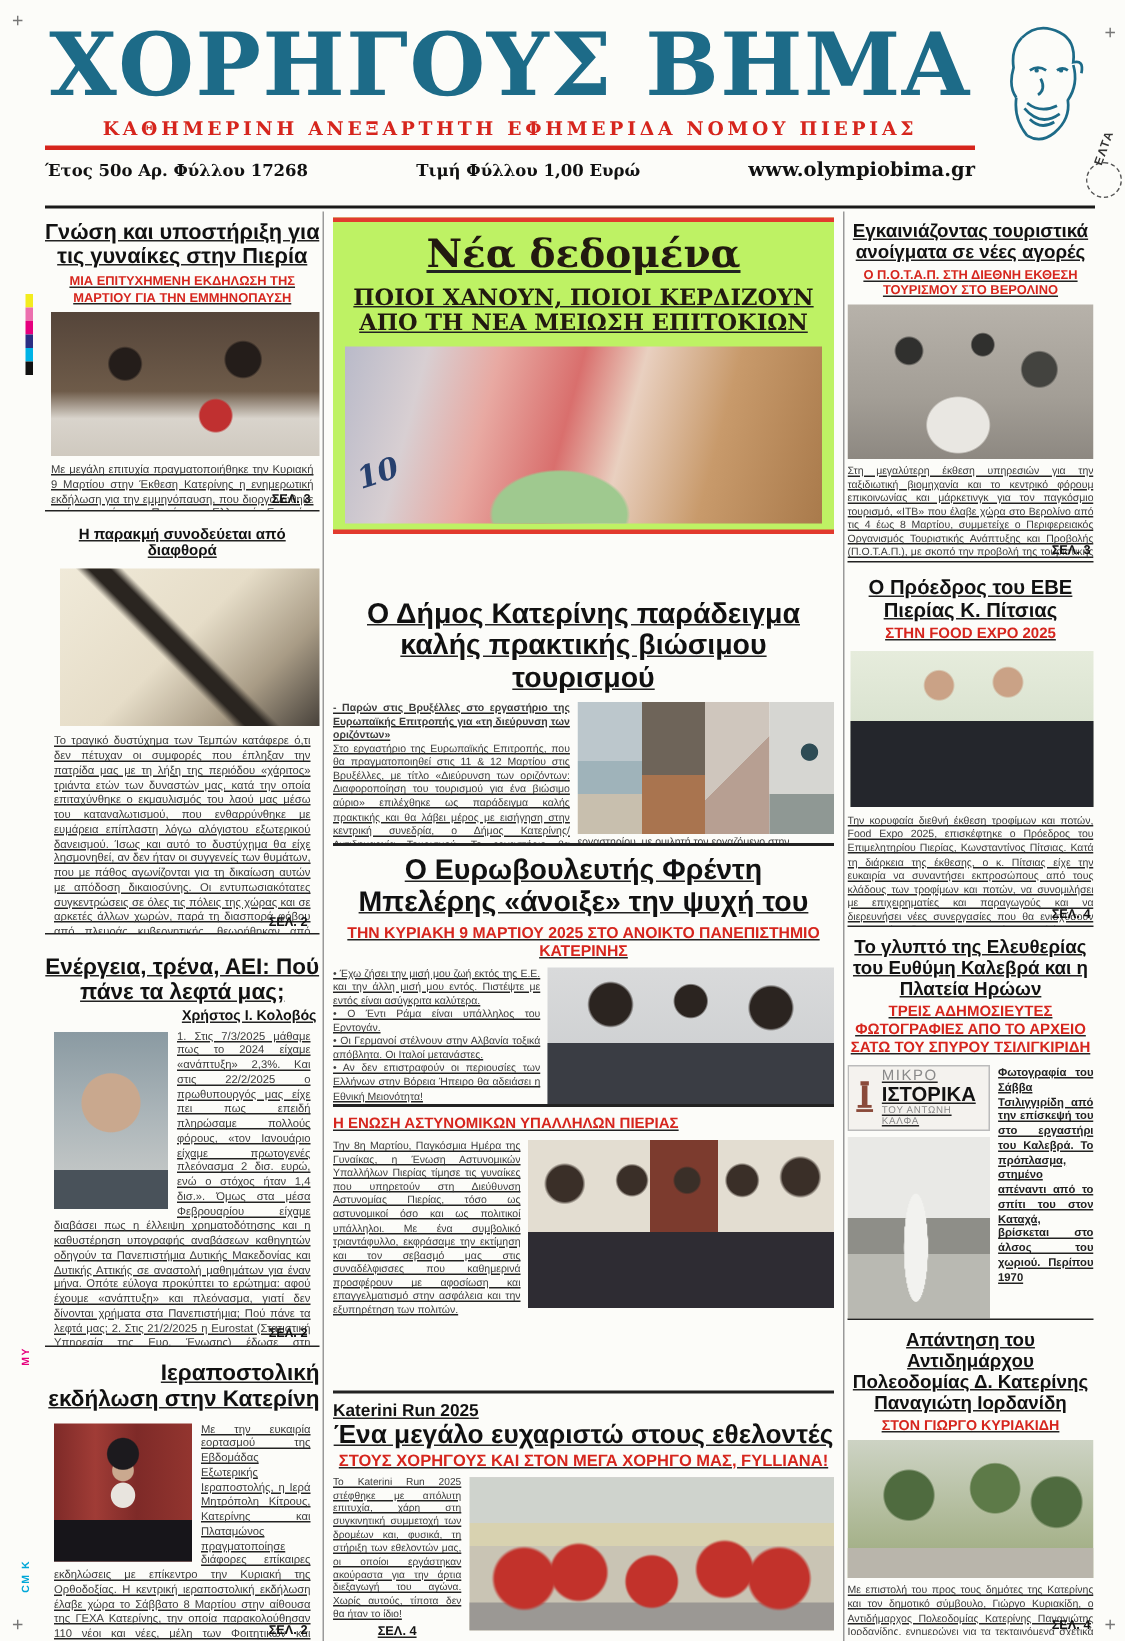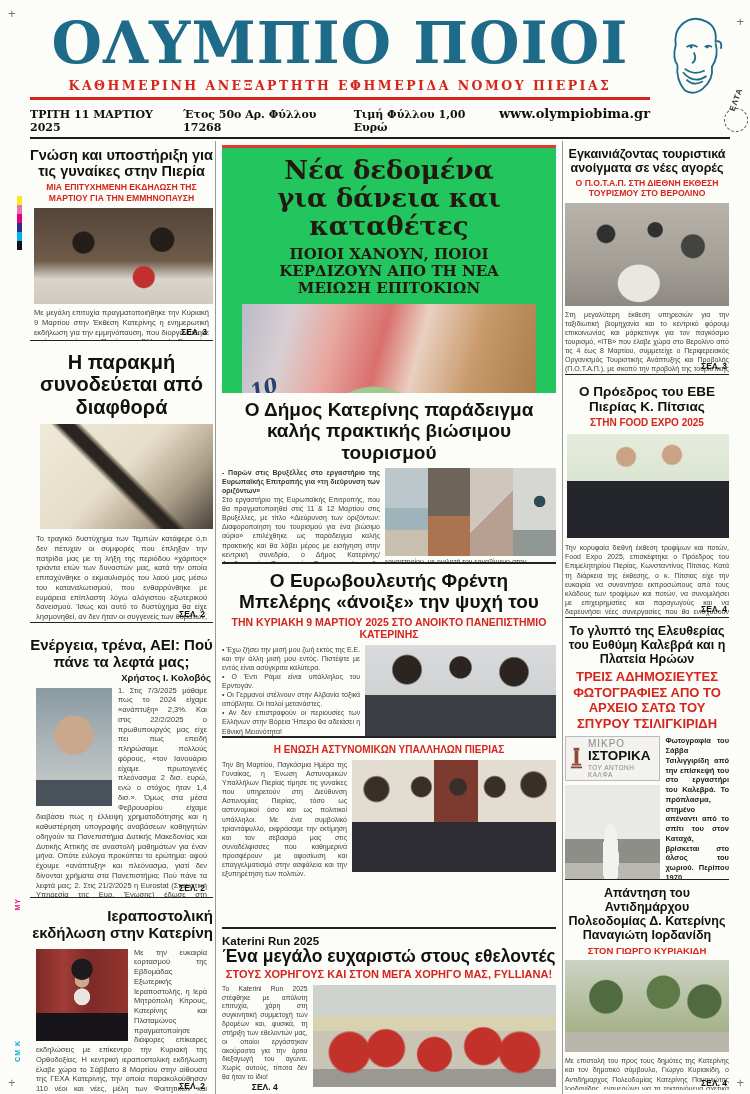--- a/index.html
+++ b/index.html
@@ -24,38 +24,38 @@
   .mast-blackrule{position:absolute;left:30px;top:137px;width:700px;height:2px;background:#1a1a1a;}
   .elta{position:absolute;right:2px;top:88px;text-align:center;color:#333;}
   .elta .txt{display:inline-block;transform:rotate(-70deg);font-size:8px;font-weight:bold;letter-spacing:1px;}
   .elta .circ{width:22px;height:22px;border:1.5px dashed #555;border-radius:50%;margin:2px auto 0;}
   
   .page-body{position:absolute;left:30px;top:141px;width:700px;display:flex;align-items:stretch;}
   .col-left{width:183px;}
   .col-center{width:348px;margin:0 2px;border-left:1px solid #999;border-right:1px solid #999;
               padding:0 6px;box-sizing:border-box;}
   .col-right{width:164px;}
-  .story{overflow:hidden;box-sizing:border-box;position:relative;padding-top:6px;}
+  .story{overflow:hidden;box-sizing:border-box;position:relative;padding-top:6px;text-decoration:underline;}
   .rule-b{border-bottom:1.5px solid #222;}
   .rule-b2{border-bottom:2.5px solid #222;}
   .t-left{font-size:14.5px;font-weight:bold;text-align:center;line-height:1.12;color:#111;}
   .t-center{font-size:19px;font-weight:bold;text-align:center;line-height:1.12;color:#111;}
   .t-right{font-size:12.5px;font-weight:bold;text-align:center;line-height:1.12;color:#111;}
   .sub-red{color:#d6251d;font-weight:bold;text-align:center;font-size:8.6px;line-height:1.2;margin-top:3px;}
   .sub-red-c{color:#d6251d;font-weight:bold;text-align:center;font-size:10.5px;line-height:1.2;margin-top:3px;}
-  .kicker-red{color:#d6251d;font-weight:bold;font-size:10px;text-align:center;}
+  .kicker-red{color:#d6251d;font-weight:bold;font-size:10px;}
   .kicker-blk{color:#111;font-weight:bold;font-size:11.5px;}
   .body-txt{font-size:7.5px;line-height:1.3;color:#3c3c3c;text-align:justify;}
   .cap-txt{font-size:7px;line-height:1.25;color:#3c3c3c;}
   .page-no{font-weight:bold;font-size:8.5px;text-align:left;color:#111;}
   .byline{font-weight:bold;font-size:9.5px;text-align:right;color:#111;margin:1px 2px 3px 0;}
   .row{display:flex;gap:5px;}
   
-  .leadbox{background:#22c55e;border-top:3px solid #e23a2e;border-bottom:3px solid #e23a2e;
-           padding:8px 20px 4px;margin-top:2px;}
+  .leadbox{background:#bef264;border-top:3px solid #e23a2e;border-bottom:3px solid #e23a2e;
+           padding:8px 8px 4px;margin-top:2px;}
   .lead-h{font-family:"DejaVu Serif",serif;font-weight:bold;text-align:center;color:#221a10;
           font-size:26px;line-height:1.08;}
   .lead-s{font-family:"DejaVu Serif",serif;font-weight:bold;text-align:center;color:#221a10;
           font-size:15px;line-height:1.12;margin-top:6px;}
   
   .ph{width:100%;position:relative;overflow:hidden;}
   .ph-women{background:
      radial-gradient(circle at 27% 36%,#241d1a 7%,transparent 8%),
      radial-gradient(circle at 70% 33%,#241d1a 8%,transparent 9%),
      radial-gradient(circle at 60% 72%,#c03030 8%,transparent 9%),
@@ -148,25 +148,24 @@
     <div style="background:#2b2e83"></div>
   <div style="background:#00b3e6"></div>
     <div style="background:#111"></div>
 </div>
 <div class="regletters" style="top:898px;color:#e6007e;">MY</div>
 <div class="regletters" style="top:1040px;color:#00a7d8;">CM K</div>
 
 <div class="masthead">
   <div class="mast-row">
     <div style="width:620px;">
-      <div class="mast-title">ΟΛΥΜΠΙΟ ΠΟΙΟΙ</div>
+      <div class="mast-title">ΧΟΡΗΓΟΥΣ ΒΗΜΑ</div>
       <div class="mast-sub">ΚΑΘΗΜΕΡΙΝΗ ΑΝΕΞΑΡΤΗΤΗ ΕΦΗΜΕΡΙΔΑ ΝΟΜΟΥ ΠΙΕΡΙΑΣ</div>
       <div class="mast-redrule"></div>
       <div class="mast-info">
-        <span>ΤΡΙΤΗ 11 ΜΑΡΤΙΟΥ 2025</span>
         <span>Έτος 50ο Αρ. Φύλλου 17268</span>
         <span>Τιμή Φύλλου 1,00 Ευρώ</span>
         <span class="mast-web">www.olympiobima.gr</span>
       </div>
     </div>
 
     <svg width="84" height="96" viewBox="0 0 84 96" style="margin-left:4px;">
       <g fill="none" stroke="#1d6b88" stroke-width="2">
         <path d="M30 14 Q42 2 58 10 Q70 16 68 32 Q76 30 74 40"></path>
         <path d="M30 14 Q22 22 24 36 Q20 50 26 58"></path>
@@ -198,21 +197,21 @@
 
     <div class="story rule-b" style="height:200px;">
       <div class="t-left">Γνώση και υποστήριξη για τις γυναίκες στην Πιερία</div>
       <div class="sub-red">ΜΙΑ ΕΠΙΤΥΧΗΜΕΝΗ ΕΚΔΗΛΩΣΗ ΤΗΣ ΜΑΡΤΙΟΥ ΓΙΑ ΤΗΝ ΕΜΜΗΝΟΠΑΥΣΗ</div>
       <div class="ph ph-women" style="height:96px;margin:5px 4px 4px;"></div>
       <div class="body-txt" style="margin:0 4px;">Με μεγάλη επιτυχία πραγματοποιήθηκε την Κυριακή 9 Μαρτίου στην Έκθεση Κατερίνης η ενημερωτική εκδήλωση για την εμμηνόπαυση, που διοργανώθηκε από το παράρτημα Πιερίας της Ελληνικής Εταιρείας Εμμηνόπαυσης.</div>
       <div class="page-no" style="position:absolute;right:6px;bottom:3px;">ΣΕΛ. 3</div>
     </div>
 
     <div class="story rule-b" style="height:282px;">
-      <div class="t-left" style="font-size:20px;margin-top:4px;">Η παρακμή συνοδεύεται από διαφθορά</div>
+      <div class="t-left" style="font-size:10px;margin-top:4px;">Η παρακμή συνοδεύεται από διαφθορά</div>
       <div class="ph ph-pen" style="height:105px;margin:6px 10px 5px;"></div>
       <div class="body-txt" style="margin:0 6px;">Το τραγικό δυστύχημα των Τεμπών κατάφερε ό,τι δεν πέτυχαν οι συμφορές που έπληξαν την πατρίδα μας με τη λήξη της περιόδου «χάριτος» τριάντα ετών των δυναστών μας, κατά την οποία επιταχύνθηκε ο εκμαυλισμός του λαού μας μέσω του καταναλωτισμού, που ενθαρρύνθηκε με ευμάρεια επίπλαστη λόγω αλόγιστου εξωτερικού δανεισμού. Ίσως και αυτό το δυστύχημα θα είχε λησμονηθεί, αν δεν ήταν οι συγγενείς των θυμάτων, που με πάθος αγωνίζονται για τη δικαίωση αυτών με απόδοση δικαιοσύνης. Οι εντυπωσιακότατες συγκεντρώσεις σε όλες τις πόλεις της χώρας και σε αρκετές άλλων χωρών, παρά τη διασπορά φόβου από πλευράς κυβερνητικής, θεωρήθηκαν από αναλυτές αφύπνιση του λαού, ο οποίος φαίνεται να διεκδικεί γενικότερα τα δίκαιά του και όχι μόνο το δίκαιο των νεκρών του δυστυχήματος.</div>
       <div class="page-no" style="position:absolute;right:8px;bottom:3px;">ΣΕΛ. 2</div>
     </div>
 
     <div class="story rule-b" style="height:275px;">
       <div class="t-left" style="font-size:15px;margin-top:8px;">Ενέργεια, τρένα, ΑΕΙ: Πού πάνε τα λεφτά μας;</div>
       <div class="byline">Χρήστος Ι. Κολοβός</div>
       <div style="margin:0 6px;">
         <div class="ph ph-kolovos" style="float:left;width:76px;height:118px;margin:2px 6px 2px 0;"></div>
@@ -229,21 +228,20 @@
       </div>
       <div class="page-no" style="position:absolute;right:8px;bottom:3px;">ΣΕΛ. 2</div>
     </div>
   </div>
 
   <div class="col-center">
 
     <div class="story" style="height:252px;padding-top:2px;">
       <div class="leadbox">
         <div class="lead-h">Νέα δεδομένα</div>
-        <div class="lead-h">για δάνεια και καταθέτες</div>
         <div class="lead-s">ΠΟΙΟΙ ΧΑΝΟΥΝ, ΠΟΙΟΙ ΚΕΡΔΙΖΟΥΝ ΑΠΟ ΤΗ ΝΕΑ ΜΕΙΩΣΗ ΕΠΙΤΟΚΙΩΝ</div>
         <div class="ph ph-euro" style="height:118px;margin-top:7px;">
           <div class="euro-num">10</div>
         </div>
 
       </div>
     </div>
 
     <div class="story rule-b2" style="height:171px;">
       <div class="t-center">Ο Δήμος Κατερίνης παράδειγμα καλής πρακτικής βιώσιμου τουρισμού</div>
@@ -327,21 +325,21 @@
     <div class="story rule-b" style="height:243px;">
       <div class="t-right" style="font-size:13.5px;margin-top:3px;">Ο Πρόεδρος του ΕΒΕ Πιερίας Κ. Πίτσιας</div>
       <div class="sub-red" style="font-size:10px;">ΣΤΗΝ FOOD EXPO 2025</div>
       <div class="ph ph-food" style="height:104px;margin:5px 2px;"></div>
       <div class="body-txt" style="font-size:7px;">Την κορυφαία διεθνή έκθεση τροφίμων και ποτών, Food Expo 2025, επισκέφτηκε ο Πρόεδρος του Επιμελητηρίου Πιερίας, Κωνσταντίνος Πίτσιας. Κατά τη διάρκεια της έκθεσης, ο κ. Πίτσιας είχε την ευκαιρία να συναντήσει εκπροσώπους από τους κλάδους των τροφίμων και ποτών, να συνομιλήσει με επιχειρηματίες και παραγωγούς και να διερευνήσει νέες συνεργασίες που θα ενισχύσουν την ανάπτυξη των επιχειρήσεων-μελών του Επιμελητηρίου.</div>
       <div class="page-no" style="position:absolute;right:2px;bottom:3px;">ΣΕΛ. 4</div>
     </div>
 
     <div class="story rule-b" style="height:262px;">
       <div class="t-right">Το γλυπτό της Ελευθερίας του Ευθύμη Καλεβρά και η Πλατεία Ηρώων</div>
-      <div class="sub-red" style="font-size:13px;">ΤΡΕΙΣ ΑΔΗΜΟΣΙΕΥΤΕΣ ΦΩΤΟΓΡΑΦΙΕΣ ΑΠΟ ΤΟ ΑΡΧΕΙΟ ΣΑΤΩ ΤΟΥ ΣΠΥΡΟΥ ΤΣΙΛΙΓΚΙΡΙΔΗ</div>
+      <div class="sub-red" style="font-size:10px;">ΤΡΕΙΣ ΑΔΗΜΟΣΙΕΥΤΕΣ ΦΩΤΟΓΡΑΦΙΕΣ ΑΠΟ ΤΟ ΑΡΧΕΙΟ ΣΑΤΩ ΤΟΥ ΣΠΥΡΟΥ ΤΣΙΛΙΓΚΙΡΙΔΗ</div>
       <div class="row" style="margin-top:5px;">
         <div style="width:60%;">
           <div class="mikro">
             <svg width="16" height="28" viewBox="0 0 16 28">
               <g fill="#8a4a3a">
                 <rect x="5" y="2" width="6" height="3"></rect>
                 <rect x="6" y="5" width="4" height="14"></rect>
                 <rect x="3" y="19" width="10" height="2"></rect>
                 <rect x="2" y="22" width="12" height="2"></rect>
               </g>

